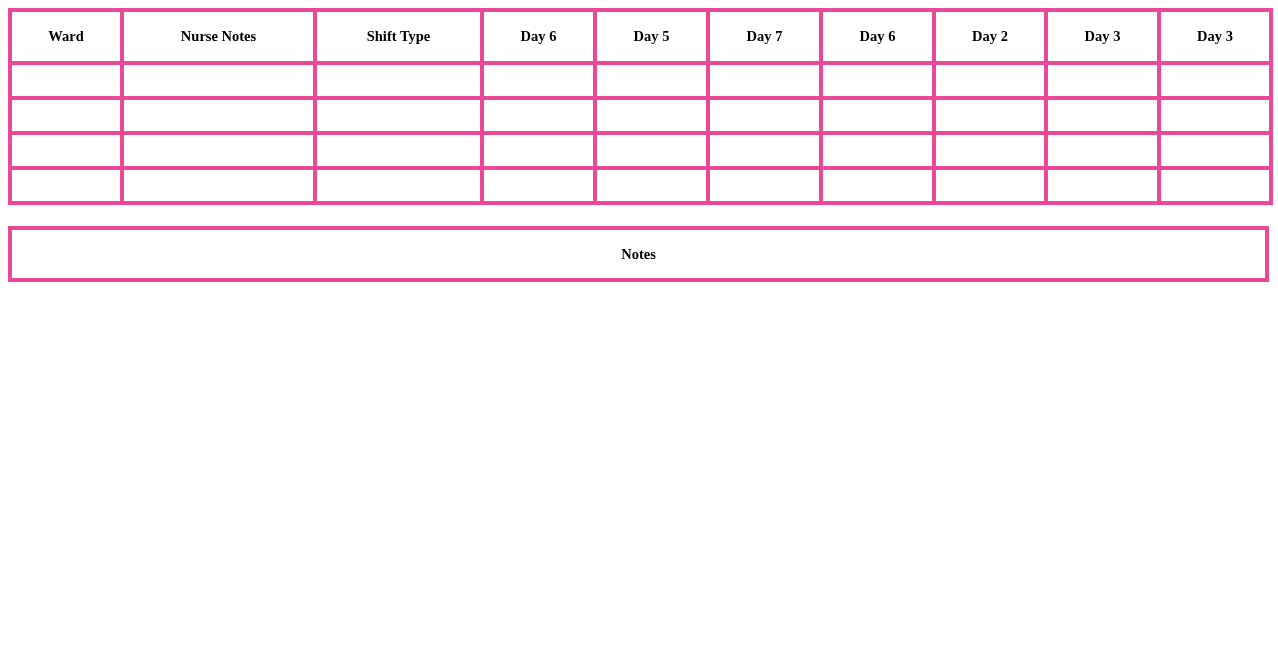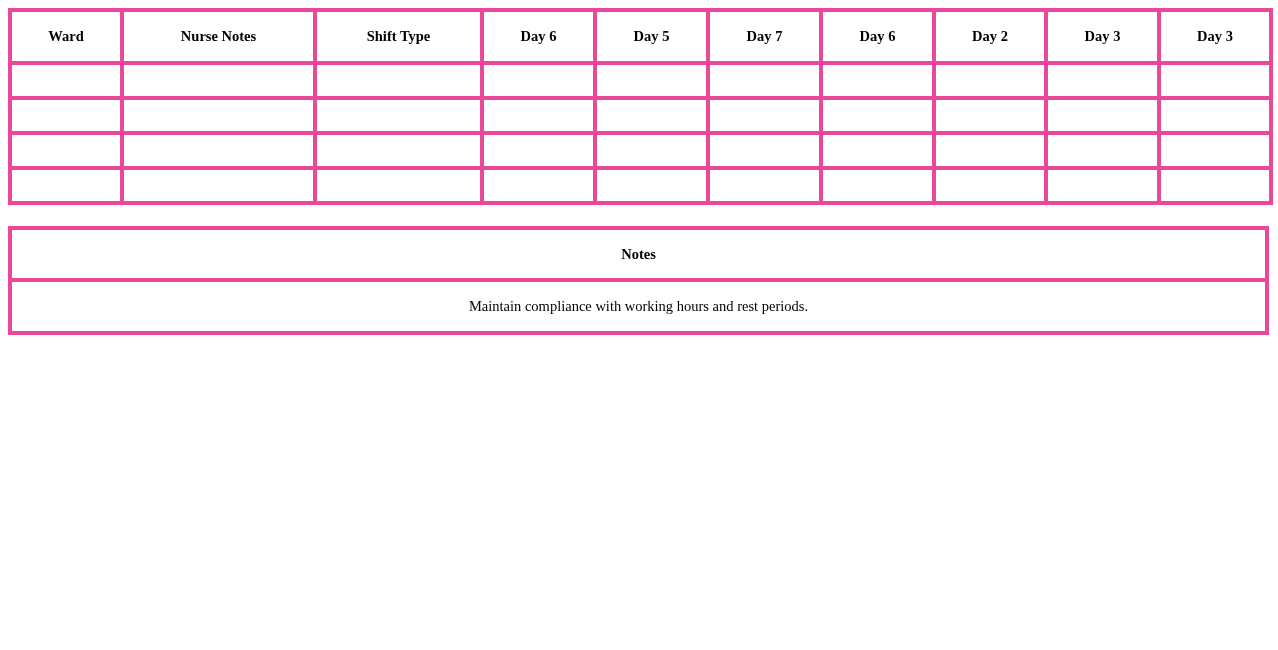--- a/index.html
+++ b/index.html
@@ -140,19 +140,16 @@
       </tbody>
   </table>
 
   <table class="notes">
     <thead>
       <tr>
         <th>Notes</th>
       </tr>
     </thead>
     <tbody>
-      <tr>
-        <td>Maintain compliance with working hours and rest periods.</td>
-      </tr>
     </tbody>
   </table>
 
 </div>
 
 </body></html>

